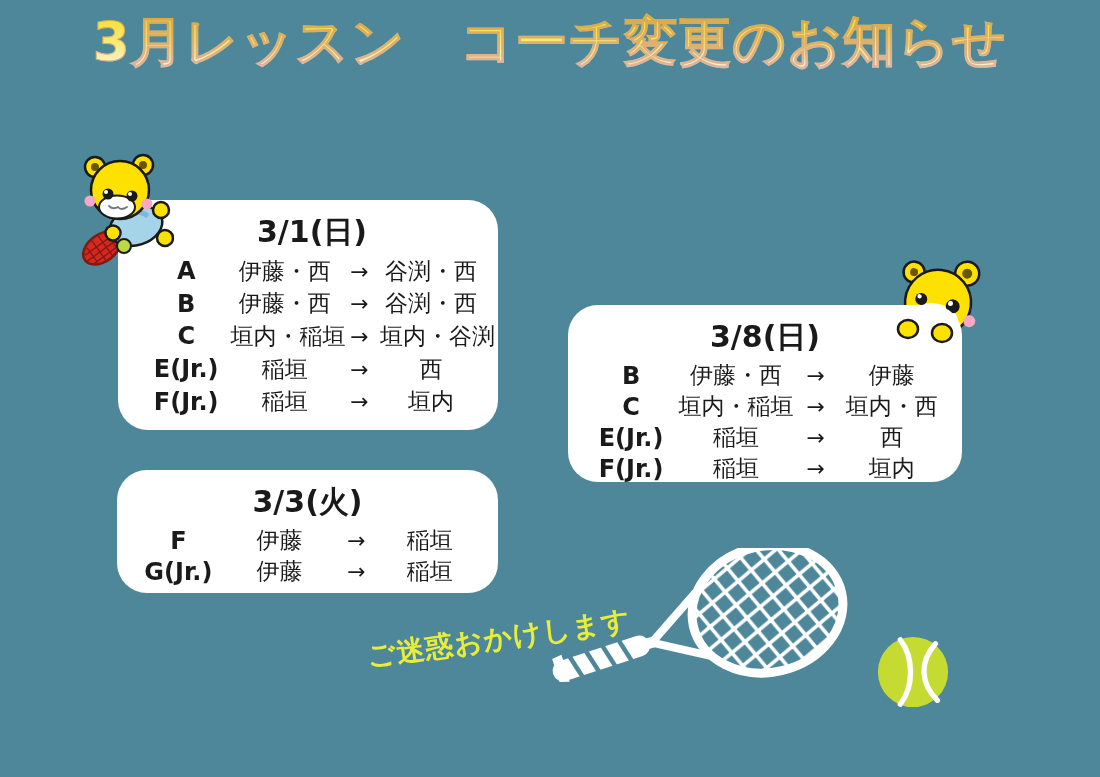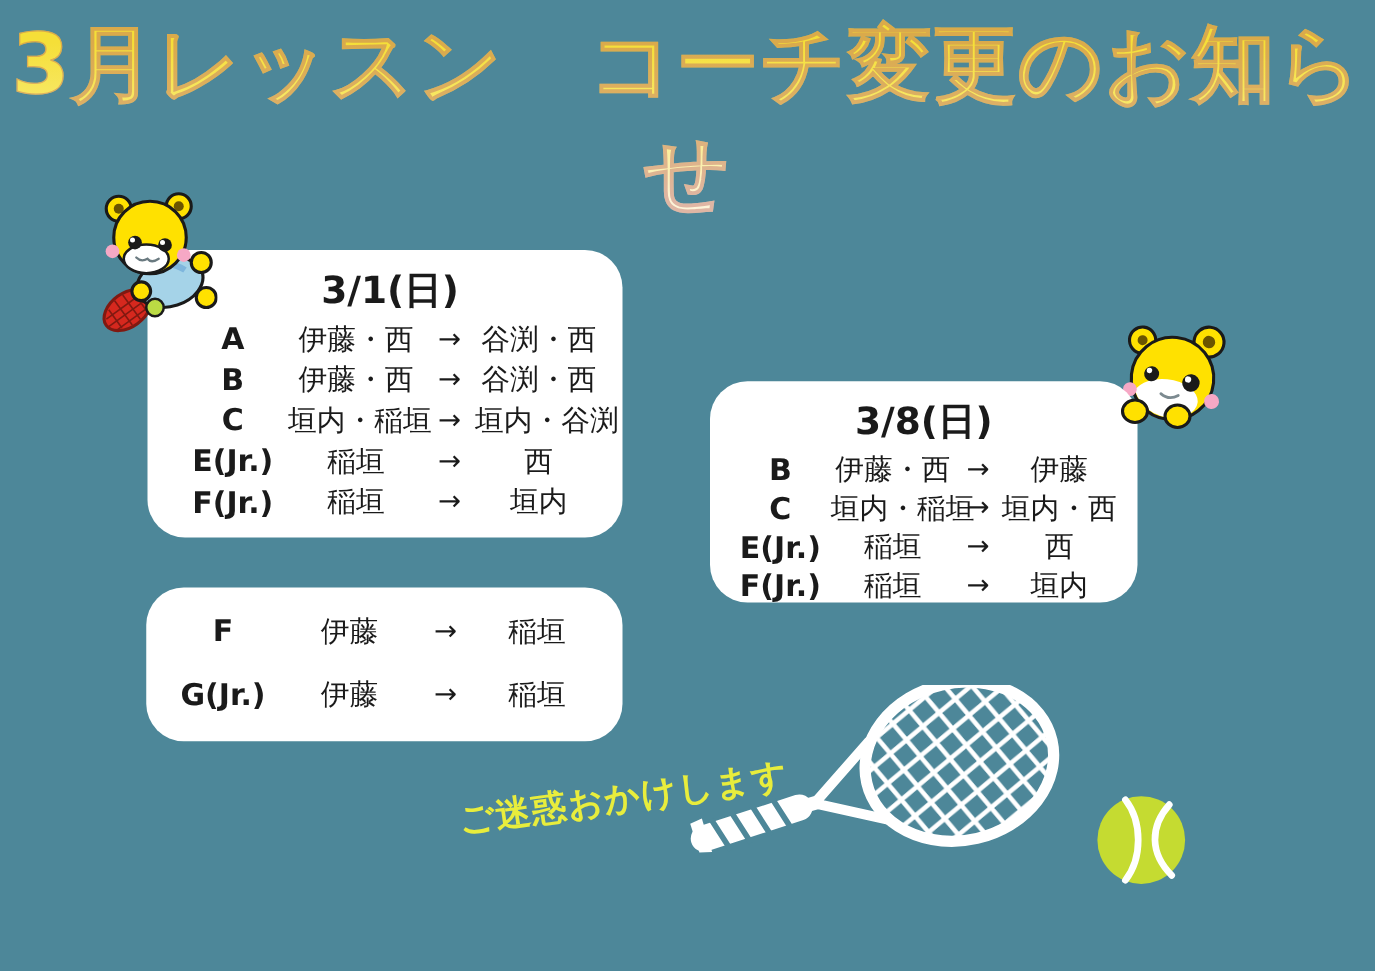--- a/index.html
+++ b/index.html
@@ -5,36 +5,36 @@
   html,body{margin:0;padding:0;}
   body{
     width:1100px;height:777px;overflow:hidden;
     font-family:"DejaVu Sans","Liberation Sans",sans-serif;
     background:#4D8799;
   }
   .poster{position:relative;width:1100px;height:777px;background:#4D8799;}
 
   .poster-title{
     position:absolute;top:8px;left:0;width:100%;
-    text-align:center;font-size:67px;font-weight:700;letter-spacing:1px;
+    text-align:center;font-size:53px;font-weight:700;letter-spacing:1px;
     line-height:1.3;margin:0;
     background:linear-gradient(180deg,#F5DF38 15%,#F8E96B 45%,#FDF4D9 88%);
     -webkit-background-clip:text;background-clip:text;
     color:transparent;
     -webkit-text-stroke:1px rgba(186,106,100,0.45);
   }
 
   .card{
     position:absolute;background:#FFFFFF;border-radius:30px;
     display:flex;flex-direction:column;
     padding:10px 16px 12px 16px;box-sizing:border-box;
     color:#1A1A1A;z-index:2;
   }
   .card-1{left:118px;top:200px;width:380px;height:230px;padding-left:24px;}
-  .card-2{left:568px;top:305px;width:342px;height:177px;}
+  .card-2{left:568px;top:305px;width:394px;height:177px;}
   .card-3{left:117px;top:470px;width:381px;height:123px;}
 
   .card-title{
     text-align:center;font-size:30px;font-weight:700;
     padding:2px 0 2px 0;flex:0 0 auto;
   }
   .rows{flex:1 1 auto;display:flex;flex-direction:column;justify-content:space-around;}
   .row{display:grid;grid-template-columns:26% 32% 12% 30%;align-items:center;}
   .cell{text-align:center;font-size:23px;font-weight:400;white-space:nowrap;}
   .cell.cls{font-weight:600;font-size:24px;}
@@ -141,20 +141,21 @@
       <div class="row">
         <span class="cell cls">F(Jr.)</span>
         <span class="cell">稲垣</span>
         <span class="cell arrow">→</span>
         <span class="cell">垣内</span>
       </div>
     </div>
   </div>
 
   <div class="card card-3">
+    <div class="card-title">3/3(火)</div>
     <div class="rows">
       <div class="row">
         <span class="cell cls">F</span>
         <span class="cell">伊藤</span>
         <span class="cell arrow">→</span>
         <span class="cell">稲垣</span>
       </div>
       <div class="row">
         <span class="cell cls">G(Jr.)</span>
         <span class="cell">伊藤</span>

